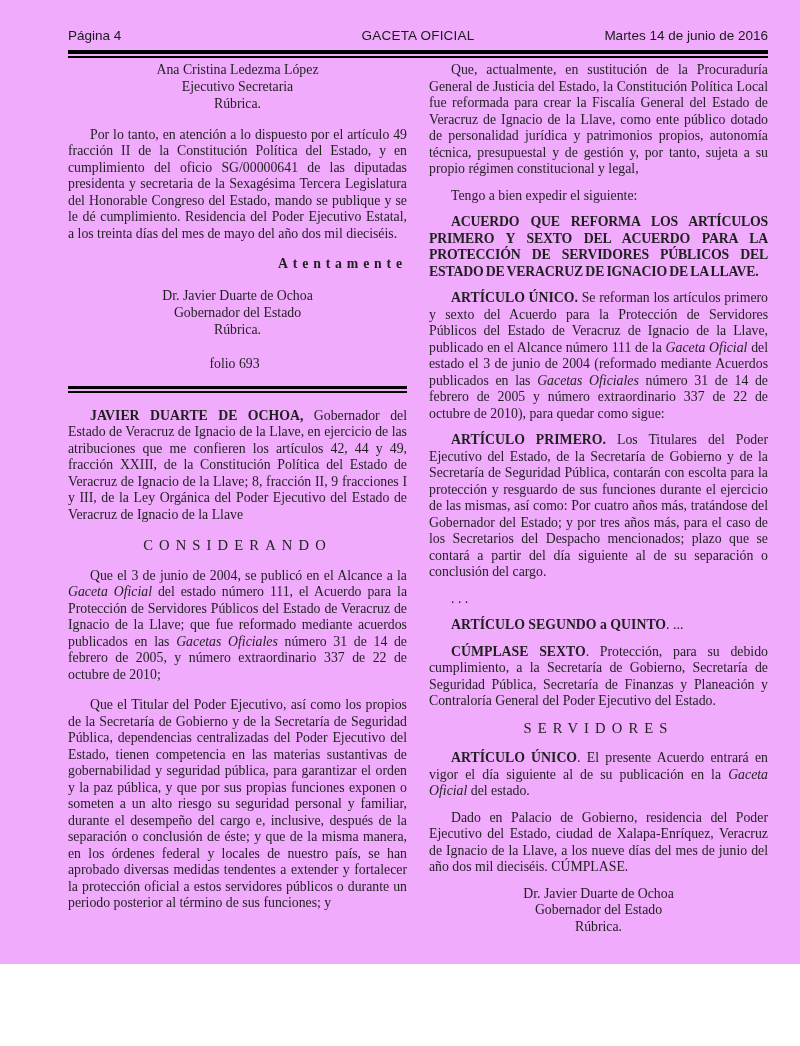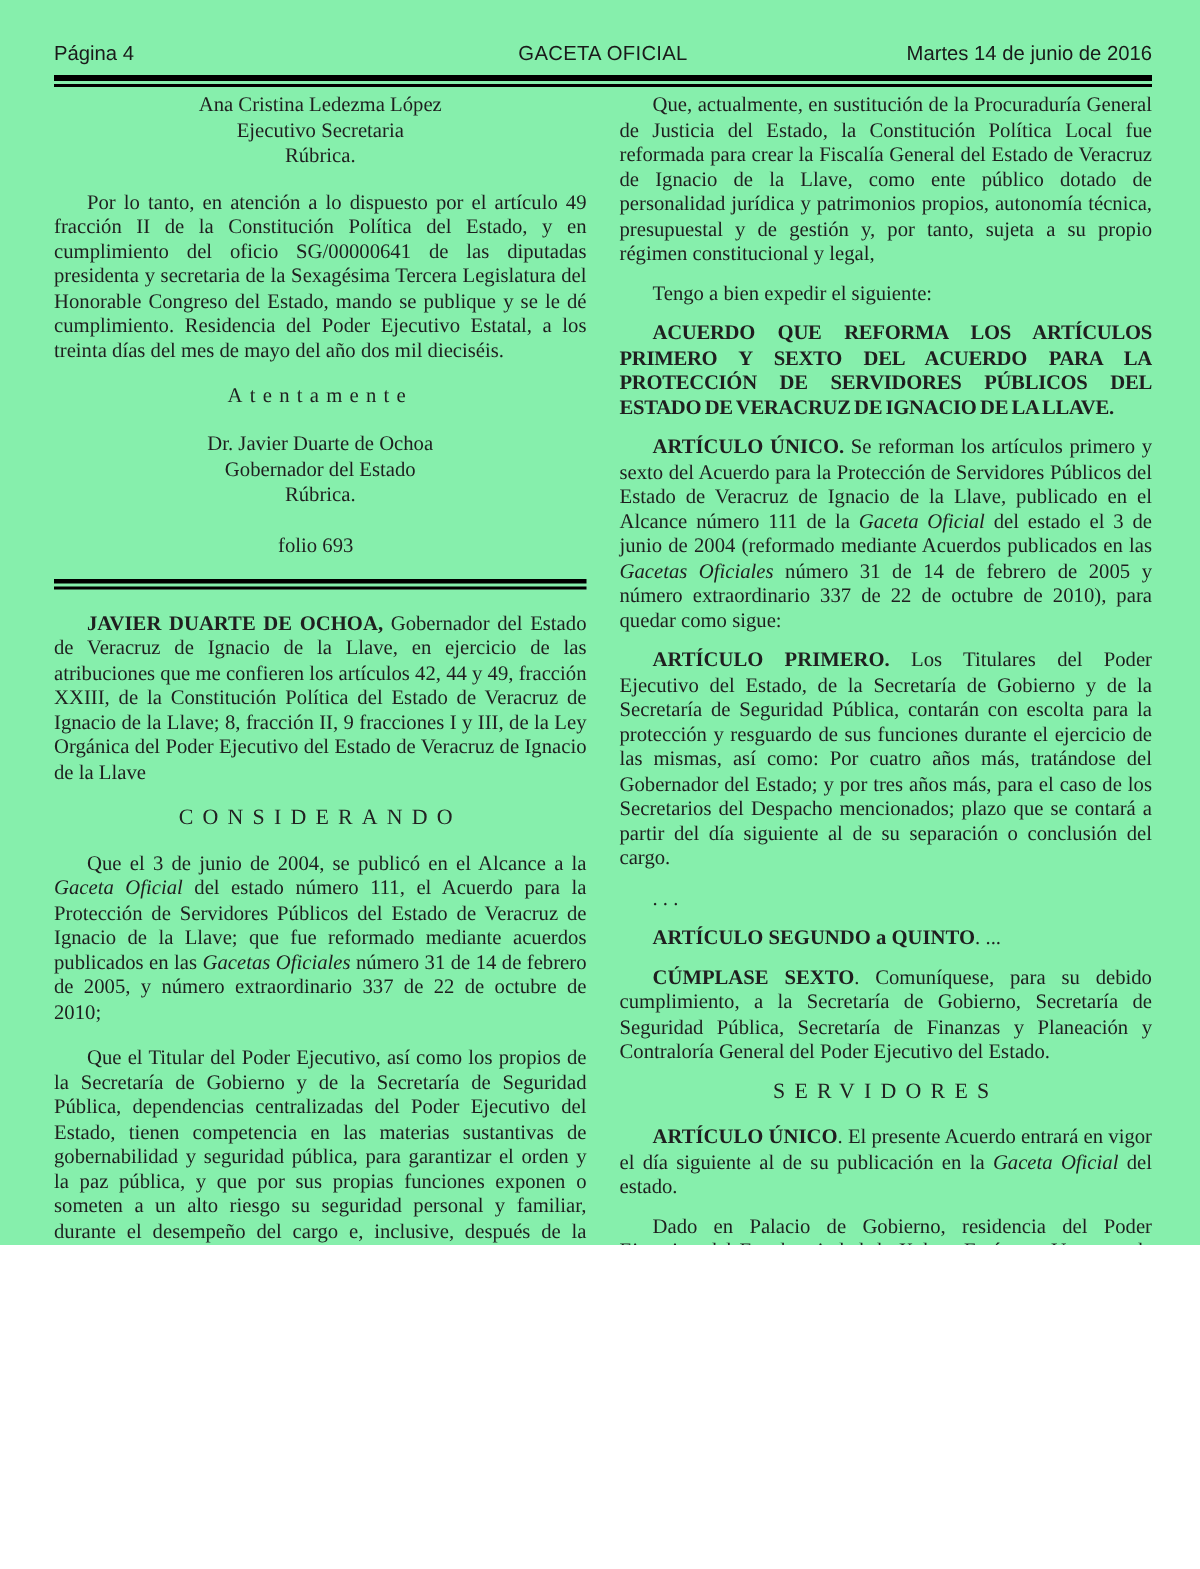--- a/index.html
+++ b/index.html
@@ -1,19 +1,19 @@
 <!DOCTYPE html>
 <html lang="es"><head>
 <meta charset="utf-8">
 <style>
   html,body{margin:0;padding:0;background:#ffffff;}
   .page{
-    width:800px;height:830px;background:#86efac;overflow:hidden;
+    width:800px;height:964px;background:#f0abfc;overflow:hidden;
     font-family:"Liberation Serif","DejaVu Serif",serif;color:#1f1f1f;
-    box-sizing:border-box;position:relative;
+    box-sizing:border-box;position:relative;padding-left:32px;
   }
   .hdr{
     display:grid;grid-template-columns:1fr auto 1fr;align-items:baseline;
     margin:28px 32px 0 36px;
     font-family:"Liberation Sans","DejaVu Sans",sans-serif;
     font-size:13.5px;color:#1a1a1a;
   }
   .hdr .h-left{justify-self:start;}
   .hdr .h-center{justify-self:center;letter-spacing:0.2px;}
   .hdr .h-right{justify-self:end;}
@@ -25,21 +25,21 @@
   .col{
     flex:1;min-width:0;font-size:13.8px;line-height:16.5px;
     text-align:justify;hyphens:auto;
   }
   .col p{margin:0 0 12px;text-indent:22px;}
   .col-left p{margin-bottom:14px;}
   .col-right p{margin-bottom:10px;}
   .sigblock{text-align:center;margin:0 0 14px;}
   .sigblock div{line-height:16.9px;}
   .spaced-head{
-    text-align:center;letter-spacing:0.35em;margin:3px 0 15px;text-indent:0;
+    text-align:right;letter-spacing:0.35em;margin:3px 0 15px;text-indent:0;font-weight:bold;
   }
   .sc-head{
     text-align:center;letter-spacing:0.42em;font-size:14.6px;
     margin:2px 0 14px;text-indent:0;color:#222;
   }
   .folio{text-align:center;text-indent:0;margin:18px 6px 13px 0;}
   .col-rule{
     height:2px;border-top:3px solid #000;border-bottom:2px solid #000;
     margin:0 0 15px;
   }
@@ -106,21 +106,21 @@
       <p class="acuerdo-head">ACUERDO QUE REFORMA LOS ARTÍCULOS PRIMERO Y SEXTO DEL ACUERDO PARA LA PROTECCIÓN DE SERVIDORES PÚBLICOS DEL ESTADO DE VERACRUZ DE IGNACIO DE LA LLAVE.</p>
 
       <p><span class="b">ARTÍCULO ÚNICO.</span><span> Se reforman los artículos primero y sexto del Acuerdo para la Protección de Servidores Públicos del Estado de Veracruz de Ignacio de la Llave, publicado en el Alcance número 111 de la </span><i>Gaceta Oficial</i><span> del estado el 3 de junio de 2004 (reformado mediante Acuerdos publicados en las </span><i>Gacetas Oficiales</i><span> número 31 de 14 de febrero de 2005 y número extraordinario 337 de 22 de octubre de 2010), para quedar como sigue:</span></p>
 
       <p><span class="b">ARTÍCULO PRIMERO.</span><span> Los Titulares del Poder Ejecutivo del Estado, de la Secretaría de Gobierno y de la Secretaría de Seguridad Pública, contarán con escolta para la protección y resguardo de sus funciones durante el ejercicio de las mismas, así como: Por cuatro años más, tratándose del Gobernador del Estado; y por tres años más, para el caso de los Secretarios del Despacho mencionados; plazo que se contará a partir del día siguiente al de su separación o conclusión del cargo.</span></p>
 
       <p class="ellipsis-line">. . .</p>
 
       <p><span class="b">ARTÍCULO SEGUNDO a QUINTO</span><span>. ...</span></p>
 
-      <p><span class="b">CÚMPLASE SEXTO</span><span>. Comuníquese, para su debido cumplimiento, a la Secretaría de Gobierno, Secretaría de Seguridad Pública, Secretaría de Finanzas y Planeación y Contraloría General del Poder Ejecutivo del Estado.</span></p>
+      <p><span class="b">CÚMPLASE SEXTO</span><span>. Protección, para su debido cumplimiento, a la Secretaría de Gobierno, Secretaría de Seguridad Pública, Secretaría de Finanzas y Planeación y Contraloría General del Poder Ejecutivo del Estado.</span></p>
 
       <div class="sc-head">SERVIDORES</div>
 
       <p><span class="b">ARTÍCULO ÚNICO</span><span>. El presente Acuerdo entrará en vigor el día siguiente al de su publicación en la </span><i>Gaceta Oficial</i><span> del estado.</span></p>
 
       <p>Dado en Palacio de Gobierno, residencia del Poder Ejecutivo del Estado, ciudad de Xalapa-Enríquez, Veracruz de Ignacio de la Llave, a los nueve días del mes de junio del año dos mil dieciséis. CÚMPLASE.</p>
 
       <div class="sigblock">
         <div>Dr. Javier Duarte de Ochoa</div>
         <div>Gobernador del Estado</div>

